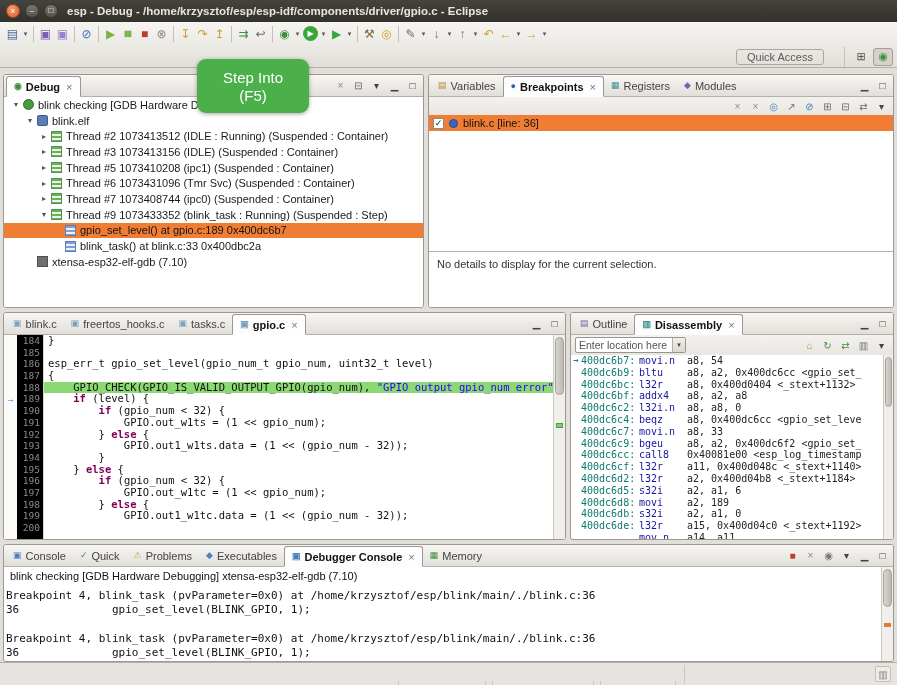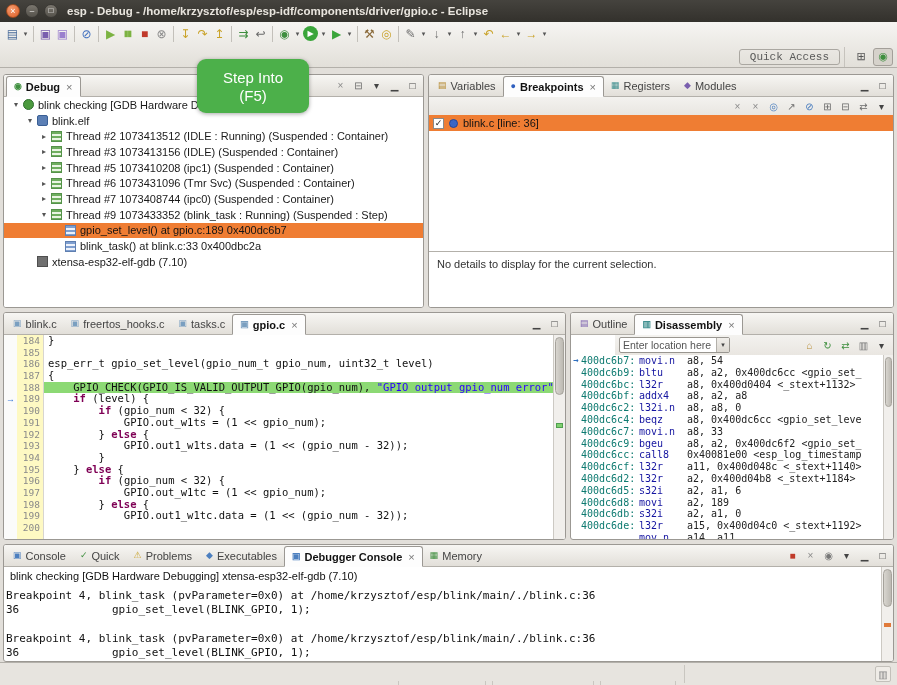--- a/index.html
+++ b/index.html
@@ -15,21 +15,21 @@
 
   
   #toolbar{position:absolute;top:22px;left:0;width:100%;height:46px;background:linear-gradient(#f6f5f2,#e2dfd9);border-bottom:1px solid #b3b0aa;}
   .tb-row{position:relative;height:23px;display:flex;align-items:center;padding-left:4px;}
   #tb-row2{justify-content:flex-end;padding-right:4px;gap:4px;}
   .tb-icon{width:17px;height:17px;display:inline-flex;align-items:center;justify-content:center;font-size:12px;border-radius:2px;flex:none;}
   .tb-icon[data-name="suspend-button"]{font-size:8px;letter-spacing:-1px;font-weight:bold;}
   .tb-icon[data-name="run-button"]{background:#3aa53a;border-radius:50%;font-size:8px;width:15px;height:15px;margin:0 1px;}
   .tb-sep{width:1px;height:16px;background:#c3c0ba;margin:0 3px;flex:none;}
   .tb-drop{width:9px;font-size:7px;color:#555;display:inline-flex;align-items:center;justify-content:center;flex:none;}
-  #quick-access{border:1px solid #aaa7a1;border-radius:3px;padding:1px 10px;font-size:11px;color:#5a5a5a;margin-right:0;background:transparent;font-family:Liberation Mono, monospace;}
+  #quick-access{border:1px solid #aaa7a1;border-radius:3px;padding:1px 10px;font-size:11px;color:#5a5a5a;margin-right:16px;background:transparent;}
   #persp-icons{display:flex;gap:2px;align-items:center;border-left:1px solid #c6c3bd;padding-left:6px;height:20px;}
   .persp-btn{width:20px;height:18px;display:flex;align-items:center;justify-content:center;border-radius:3px;font-size:11px;}
   .persp-btn.pressed{background:#d6d2cb;border:1px solid #a39f99;}
 
   
   #tooltip{position:absolute;left:197px;top:59px;width:112px;height:54px;background:#4cb04a;border-radius:9px;color:#fff;text-align:center;font-size:15px;z-index:99;display:flex;flex-direction:column;justify-content:center;gap:1px;box-shadow:0 1px 4px rgba(0,0,0,.35);}
 
   
   .panel{position:absolute;background:#fff;border:1px solid #9b9893;border-radius:3px;overflow:hidden;}
   #debug-panel{left:3px;top:74px;width:421px;height:234px;}
@@ -67,34 +67,34 @@
   .cb{width:11px;height:11px;background:#fff;border:1px solid #8a8a8a;font-size:9px;line-height:9px;text-align:center;color:#222;flex:none;}
   .bp-dot{width:9px;height:9px;border-radius:50%;background:#3a66c4;border:1px solid #24479a;flex:none;}
   .bp-divider{position:absolute;top:176px;left:0;right:0;height:1px;background:#b3b0aa;}
   .bp-details{position:absolute;top:177px;left:0;right:0;bottom:0;background:#fff;font-size:11px;color:#333;padding:6px 8px;}
 
   
   .editor-body{position:absolute;top:22px;left:0;right:0;bottom:0;display:flex;background:#fff;}
   #gutter-markers{width:13px;background:#fbfbfa;flex:none;}
   .ln-mark{height:11.7px;font-size:9px;display:flex;align-items:center;justify-content:center;}
   .ln-mark.cur{color:#3a7ad9;font-weight:bold;}
-  #gutter-numbers{width:27px;background:#fef9c3;border-right:1px solid #d8d5d0;flex:none;text-align:right;padding-right:3px;color:#8a8a8a;font-size:9.5px;font-family:"DejaVu Sans Mono",monospace;}
+  #gutter-numbers{width:27px;background:#000000;border-right:1px solid #d8d5d0;flex:none;text-align:right;padding-right:3px;color:#8a8a8a;font-size:9.5px;font-family:"DejaVu Sans Mono",monospace;}
   .ln-num{height:11.7px;line-height:11.7px;}
   #code-area{flex:1;overflow:hidden;position:relative;font-family:"DejaVu Sans Mono",monospace;font-size:10.5px;}
   .code-line{height:11.7px;line-height:11.7px;white-space:pre;padding-left:4px;}
   .code-line.hl{background:#8cd974;}
   .tok-k{color:#7f0055;font-weight:bold;}
   .tok-s{color:#2a00ff;}
   .tok-p{color:#111;}
   .vscroll{width:12px;background:#f1efec;border-left:1px solid #ccc9c3;position:relative;flex:none;}
   .thumb{position:absolute;left:1px;right:1px;background:linear-gradient(90deg,#d8d5cf,#bdbab3);border:1px solid #a5a29b;border-radius:5px;}
   .ov-mark{position:absolute;left:2px;right:2px;top:88px;height:5px;background:#7fcf6f;border:1px solid #4f9f4f;}
 
   
-  #disasm-strip{position:absolute;top:22px;left:0;right:0;height:20px;background:linear-gradient(#f3f2ef,#e9e6e1);display:flex;align-items:center;padding:0 4px;gap:4px;margin-left:44px;}
+  #disasm-strip{position:absolute;top:22px;left:0;right:0;height:20px;background:linear-gradient(#f3f2ef,#e9e6e1);display:flex;align-items:center;padding:0 4px;gap:4px;}
   #loc-combo{display:flex;align-items:center;height:16px;border:1px solid #999690;background:#fff;border-radius:2px;}
   #loc-text{font-size:10.5px;color:#555;padding:0 3px;width:96px;overflow:hidden;white-space:nowrap;}
   .combo-btn{width:13px;height:100%;background:linear-gradient(#f0eeea,#dcd8d1);border-left:1px solid #b3b0aa;font-size:7px;display:flex;align-items:center;justify-content:center;color:#444;}
   #disasm-strip-icons{margin-left:auto;display:flex;gap:3px;}
   #disasm-body{position:absolute;top:42px;left:0;right:10px;bottom:0;overflow:hidden;font-family:"DejaVu Sans Mono",monospace;font-size:10px;}
   .da-row{display:flex;height:11.8px;line-height:11.8px;white-space:pre;}
   .da-mark{width:10px;flex:none;font-size:9px;color:#2f6fbf;font-weight:bold;text-align:center;}
   .da-addr{color:#0d7a70;flex:none;width:56px;}
   .da-mnem{color:#1414a0;flex:none;width:48px;margin-left:2px;}
   .da-args{color:#222;}

